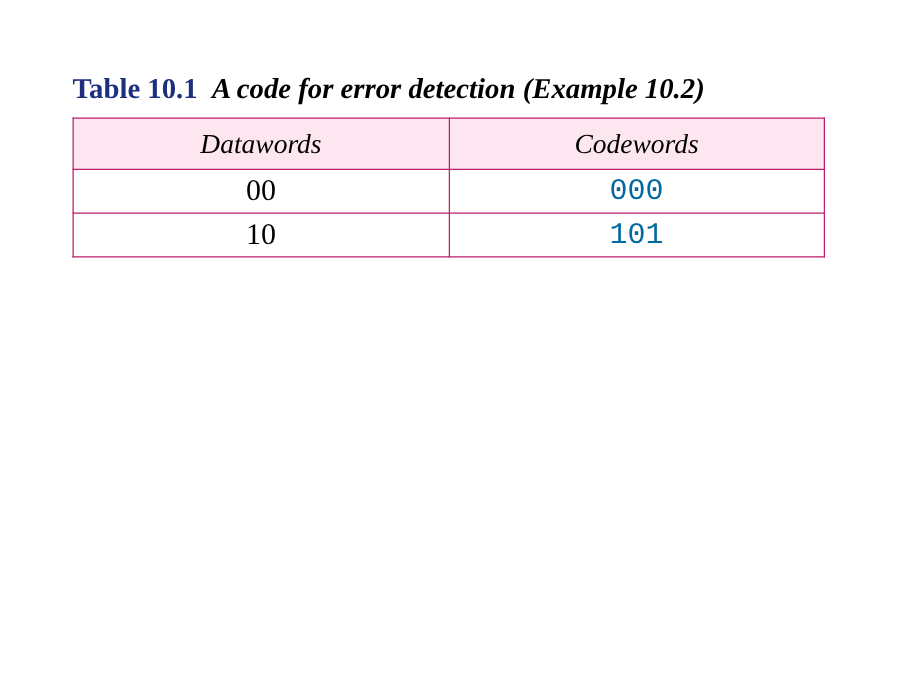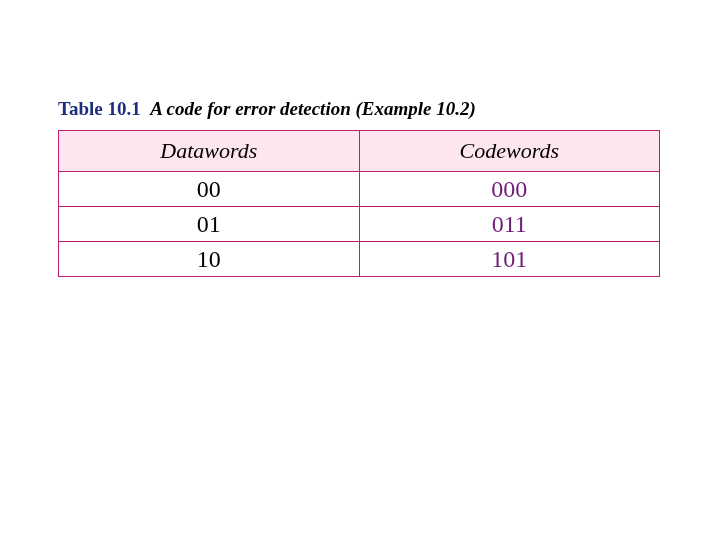--- a/index.html
+++ b/index.html
@@ -11,23 +11,22 @@
     font-family: "Times New Roman", Times, serif;
   }
   .page {
     position: relative;
     width: 720px;
     height: 540px;
     box-sizing: border-box;
     padding: 58px 48px 0 58px;
   }
   .caption-line {
-    font-size: 19px;
+    font-size: 23px;
     margin-bottom: 10px;
-    margin-top: 40px;
   }
   .caption-label {
     color: #1d2f7d;   
     font-weight: bold;
   }
   .caption-text {
     font-weight: bold;
     font-style: italic;
     color: #000000;
   }
@@ -53,21 +52,22 @@
     height: 40px;
   }
   table.codes td {
     height: 34px;
     font-size: 24px;
   }
   td.dataword {
     color: #000000;
   }
   td.codeword {
-    color: #701a75; 
+    color: #0369a1; 
+    font-family: Liberation Mono, monospace;
   }
 </style>
 </head>
 <body>
 
 <div class="page">
 
   <div class="caption-line">
     <span class="caption-label">Table 10.1</span>&nbsp;
     <span class="caption-text">A code for error detection (Example 10.2)</span>
@@ -79,23 +79,19 @@
         <th>Datawords</th>
         <th>Codewords</th>
       </tr>
     </thead>
     <tbody>
       <tr>
         <td class="dataword">00</td>
         <td class="codeword">000</td>
       </tr>
       <tr>
-        <td class="dataword">01</td>
-        <td class="codeword">011</td>
-      </tr>
-      <tr>
         <td class="dataword">10</td>
         <td class="codeword">101</td>
       </tr>
     </tbody>
   </table>
 
 </div>
 
 </body></html>

